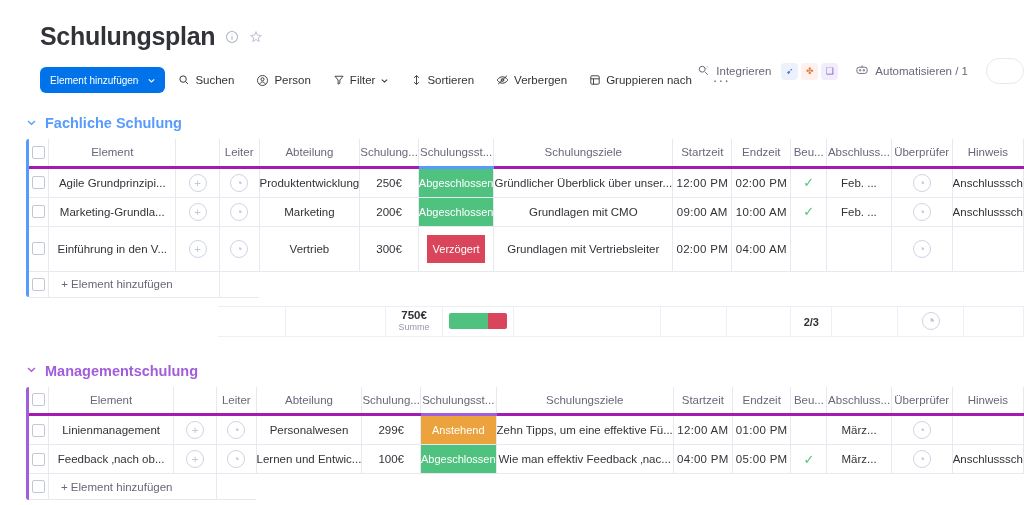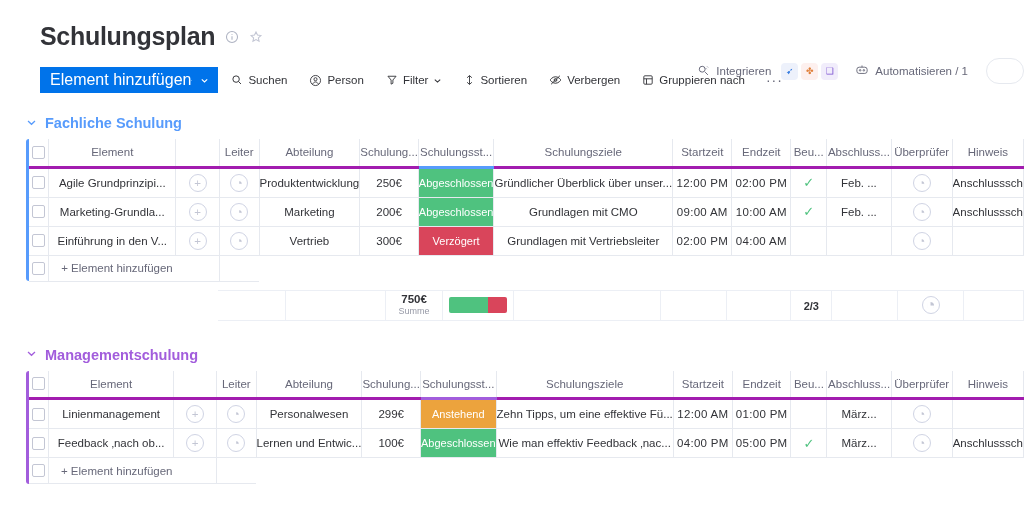--- a/index.html
+++ b/index.html
@@ -50,21 +50,21 @@
   }
   .invite-pill {
     width: 38px; height: 26px; border: 1px solid #e6e9ef; border-radius: 13px;
     margin-left: 4px;
   }
 
   
   .toolbar { display: flex; align-items: center; gap: 4px; padding: 16px 0 0 40px; }
   .btn-primary {
     display: flex; align-items: center; background: #0073ea; color: #fff;
-    border-radius: 0; height: 26px; font-size: 16px; padding: 0 2px 0 10px;
+    border-radius: 6px; height: 26px; font-size: 10px; padding: 0 2px 0 10px;
   }
   .btn-primary .caret-box { display: flex; align-items: center; padding: 0 7px 0 9px; position: relative; }
   .btn-primary .caret-box:before { content: ""; position: absolute; left: 0; top: 4px; bottom: 4px; width: 1px; background: rgba(255,255,255,.35); }
   .tb-item {
     display: flex; align-items: center; gap: 5px; height: 26px;
     padding: 0 9px; font-size: 11.5px; color: #323338; border-radius: 4px; white-space: nowrap;
   }
   .tb-item .ico { color: #323338; display: flex; align-items: center; }
   .tb-dots { color: #676879; font-size: 14px; padding: 0 8px; letter-spacing: 1px; }
 
@@ -348,21 +348,21 @@
           <td class="row-accent"></td>
           <td class="cell c-check">
                 <div class="chk"></div>
               </td>
           <td class="cell c-item">Einführung in den V...</td>
           <td class="cell"><span class="circle-icon">+</span></td>
           <td class="cell"><span class="circle-icon">◔</span></td>
           <td class="cell">Vertrieb</td>
           <td class="cell">300€</td>
           <td class="cell" style="padding:0">
-                <span class="status-chip" style="background:#d9455b;margin:0">Verzögert</span>
+                <span class="status-chip" style="background:#d9455b;margin:8px">Verzögert</span>
               </td>
           <td class="cell">Grundlagen mit Vertriebsleiter</td>
           <td class="cell time-val">02:00 PM</td>
           <td class="cell time-val">04:00 AM</td>
           <td class="cell"></td>
           <td class="cell"></td>
           <td class="cell"><span class="circle-icon">◔</span></td>
           <td class="cell" style="text-align:left"></td>
         </tr>
 

